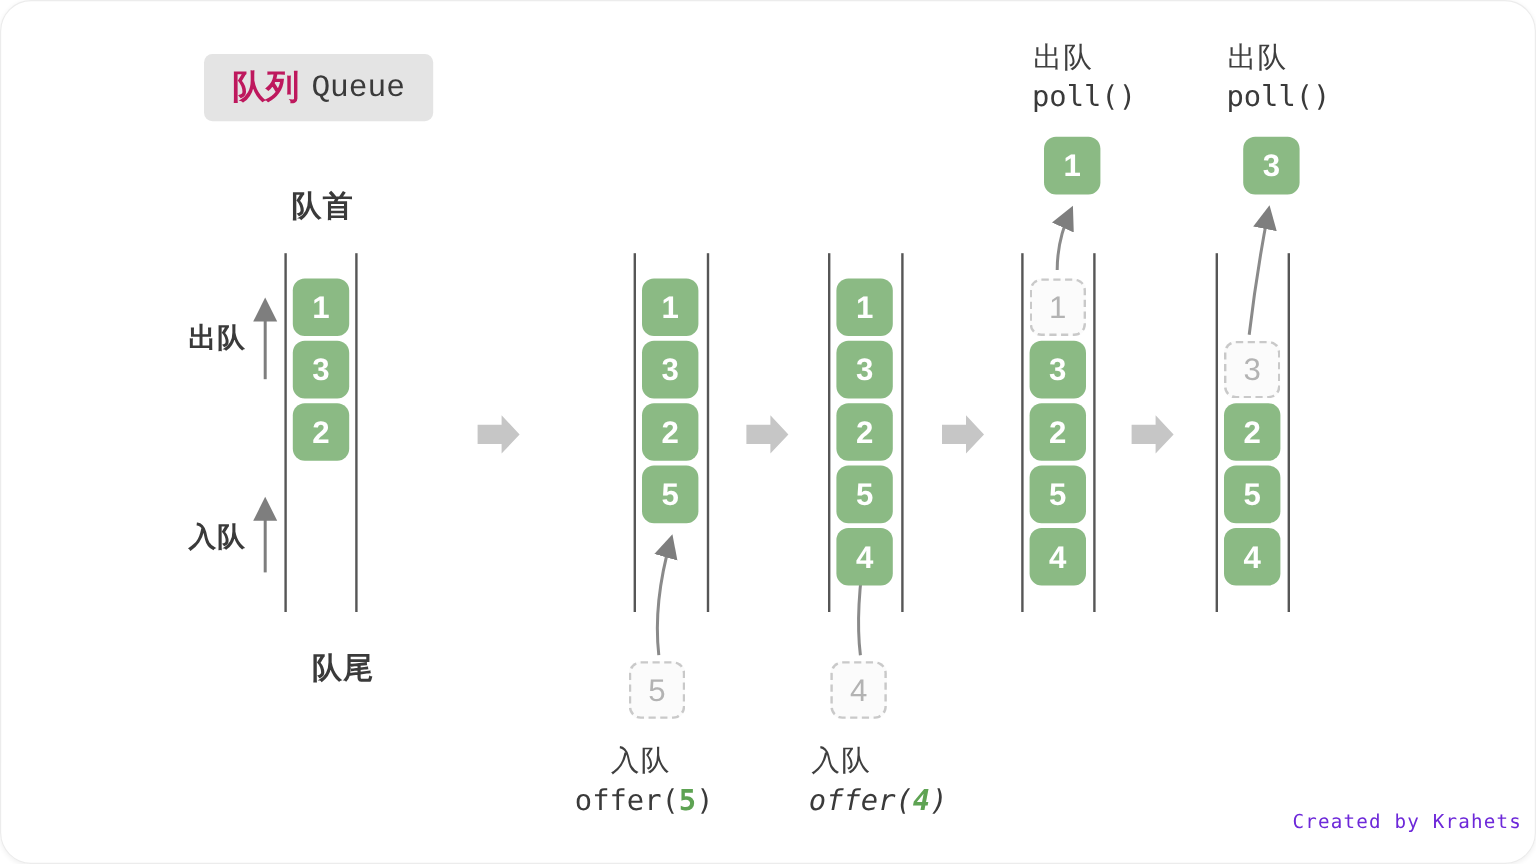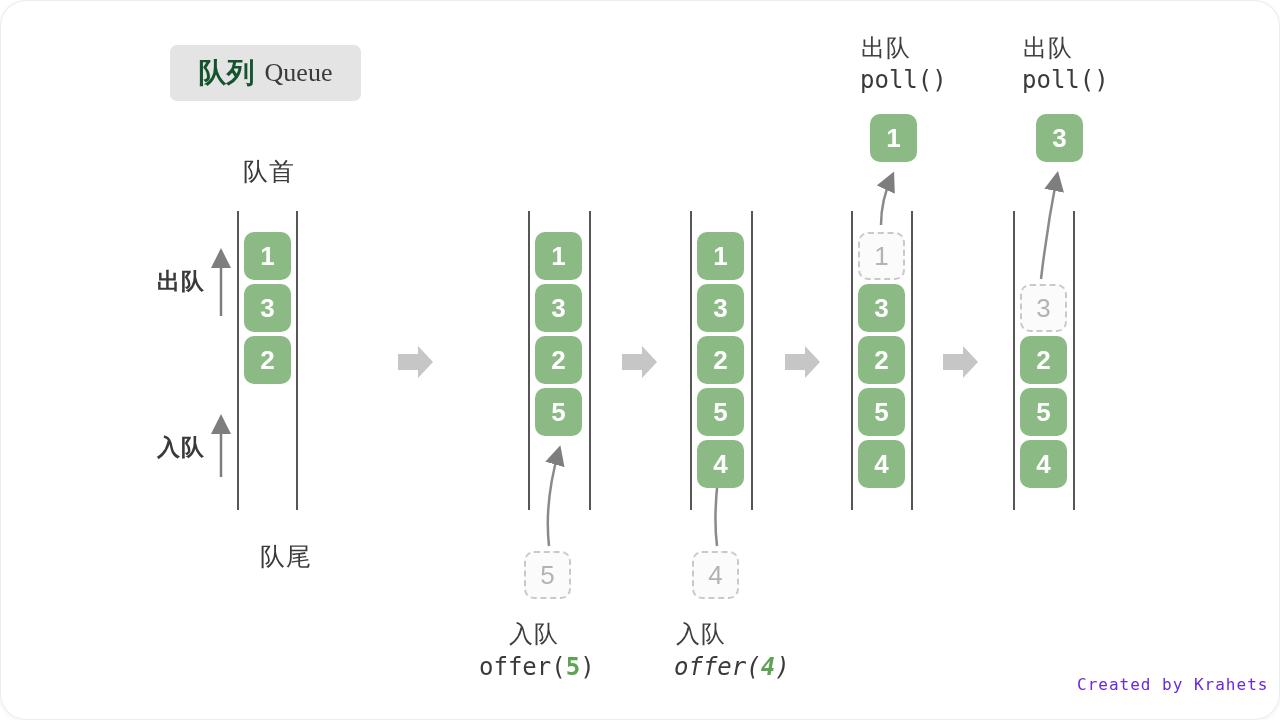--- a/index.html
+++ b/index.html
@@ -6,23 +6,23 @@
   .canvas{
     position:relative;width:1280px;height:720px;background:#fff;
     border-radius:26px;box-shadow:inset 0 0 0 1px #ececec, 0 1px 4px rgba(0,0,0,.06);
     overflow:hidden;font-family:"Liberation Sans",sans-serif;color:#3a3a3a;
   }
   .abs{position:absolute;}
   .title-box{
     left:170px;top:45px;width:191px;height:56px;background:#e4e4e4;border-radius:7px;
     display:flex;align-items:center;justify-content:center;gap:10px;
   }
-  .title-zh{font-size:28px;font-weight:bold;color:#14532d;}
-  .title-en{font-family:Liberation Serif, serif;font-size:26px;color:#3a3a3a;}
-  .hanzi{font-weight:normal;font-size:25px;color:#3a3a3a;letter-spacing:1px;}
+  .title-zh{font-size:28px;font-weight:bold;color:#be185d;}
+  .title-en{font-family:Liberation Mono, monospace;font-size:26px;color:#3a3a3a;}
+  .hanzi{font-weight:bold;font-size:25px;color:#3a3a3a;letter-spacing:1px;}
   .side-label{font-weight:bold;font-size:23px;color:#3a3a3a;letter-spacing:1px;}
   .op-zh{font-size:24px;font-weight:500;color:#3f3f3f;letter-spacing:1px;}
   .op-code{font-family:"DejaVu Sans Mono",monospace;font-size:24px;color:#3a3a3a;}
   .op-arg{color:#5ea353;font-weight:bold;}
   .vline{width:2px;background:#565656;}
   .qbox{
     width:47px;height:48px;border-radius:10px;background:#8bba84;
     display:flex;align-items:center;justify-content:center;
     color:#fff;font-size:26px;font-weight:bold;
   }

